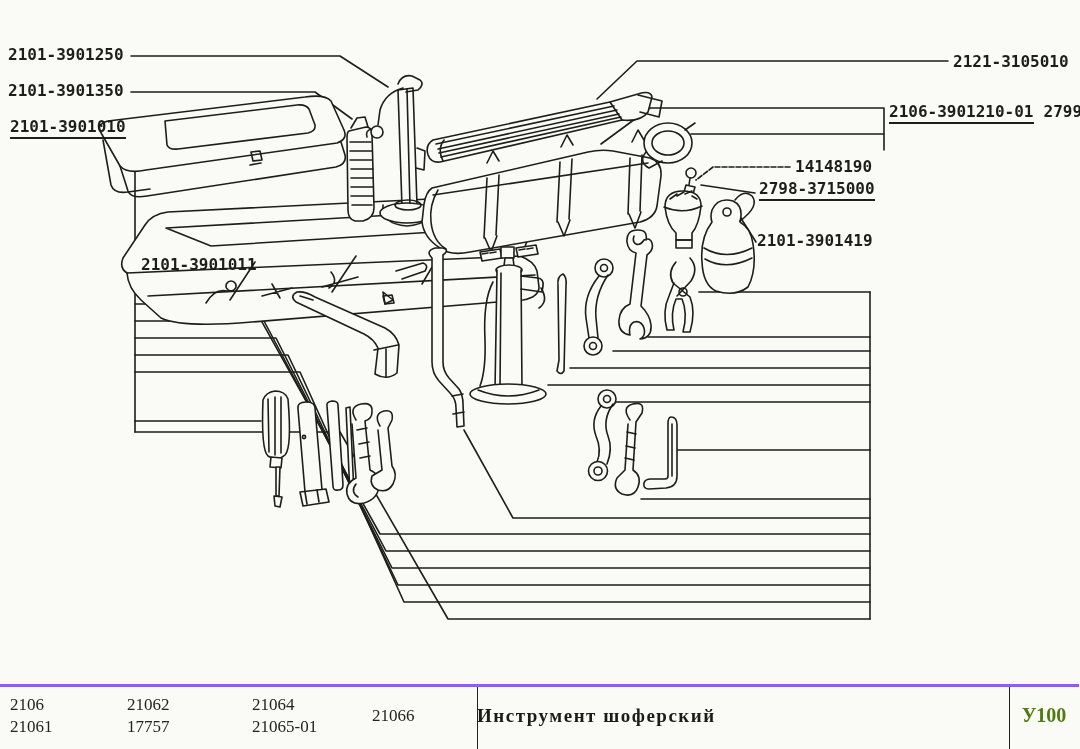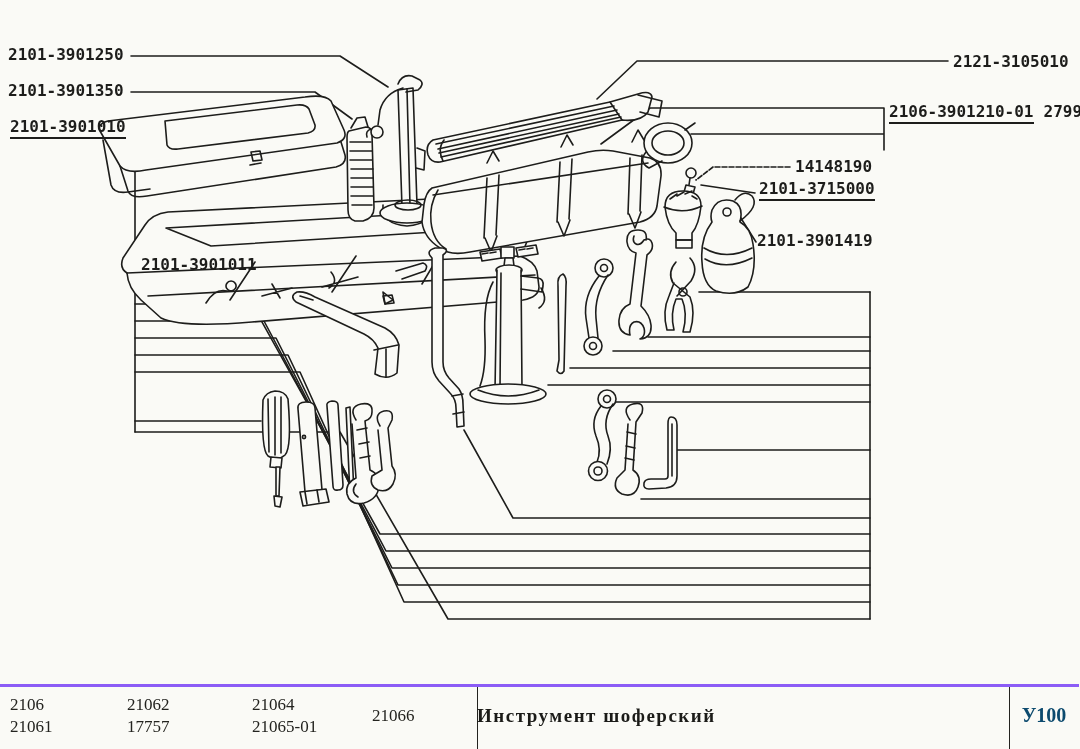--- a/index.html
+++ b/index.html
@@ -14,21 +14,21 @@
   .suffix{padding-left:10px;}
   svg{position:absolute;left:0;top:0;}
   .footer{position:absolute;left:0;top:684px;width:1079px;height:62px;
           border-top:3px solid #8b5cf6;border-bottom:1px solid #23231f;
           font-family:"Liberation Serif",serif;}
   .vline{position:absolute;top:0;bottom:0;width:1px;background:#23231f;}
   .cellnum{position:absolute;font:17px "Liberation Serif",serif;color:#23231f;}
   .ftitle{position:absolute;left:477px;width:532px;top:18px;
           font:bold 19px "Liberation Serif",serif;letter-spacing:1.5px;color:#1b1b18;}
   .fcode{position:absolute;left:1009px;width:70px;top:17px;text-align:center;
-         font:bold 20px "Liberation Serif",serif;color:#0c4a6e;}
+         font:bold 20px "Liberation Serif",serif;color:#4d7c0f;}
 </style>
 </head>
 <body>
 
 <div class="page">
 
   <svg width="1080" height="684" viewBox="0 0 1080 684">
     <g stroke="#1d1d1b" stroke-width="1.6" fill="none" stroke-linecap="round" stroke-linejoin="round">
 
       <g>
@@ -241,21 +241,21 @@
     </g>
   </svg>
 
   <div class="callout" style="left:8px;top:45px"><span class="num">2101-3901250</span></div>
   <div class="callout" style="left:8px;top:81px"><span class="num">2101-3901350</span></div>
   <div class="callout u" style="left:10px;top:117px"><span class="num">2101-3901010</span></div>
   <div class="callout" style="left:141px;top:255px"><span class="num">2101-3901011</span></div>
   <div class="callout" style="left:953px;top:52px"><span class="num">2121-3105010</span></div>
   <div class="callout u" style="left:889px;top:102px"><span class="num">2106-3901210-01</span><span class="suffix">2799</span></div>
   <div class="callout" style="left:795px;top:157px"><span class="num">14148190</span></div>
-  <div class="callout u" style="left:759px;top:179px"><span class="num">2101-3715000</span></div>
+  <div class="callout u" style="left:759px;top:179px"><span class="num">2798-3715000</span></div>
   <div class="callout" style="left:757px;top:231px"><span class="num">2101-3901419</span></div>
 
   <div class="footer">
     <div class="vline" style="left:477px"></div>
     <div class="vline" style="left:1009px"></div>
     <span class="cellnum" style="left:10px;top:8px">2106</span>
     <span class="cellnum" style="left:10px;top:30px">21061</span>
     <span class="cellnum" style="left:127px;top:8px">21062</span>
     <span class="cellnum" style="left:127px;top:30px">17757</span>
     <span class="cellnum" style="left:252px;top:8px">21064</span>

